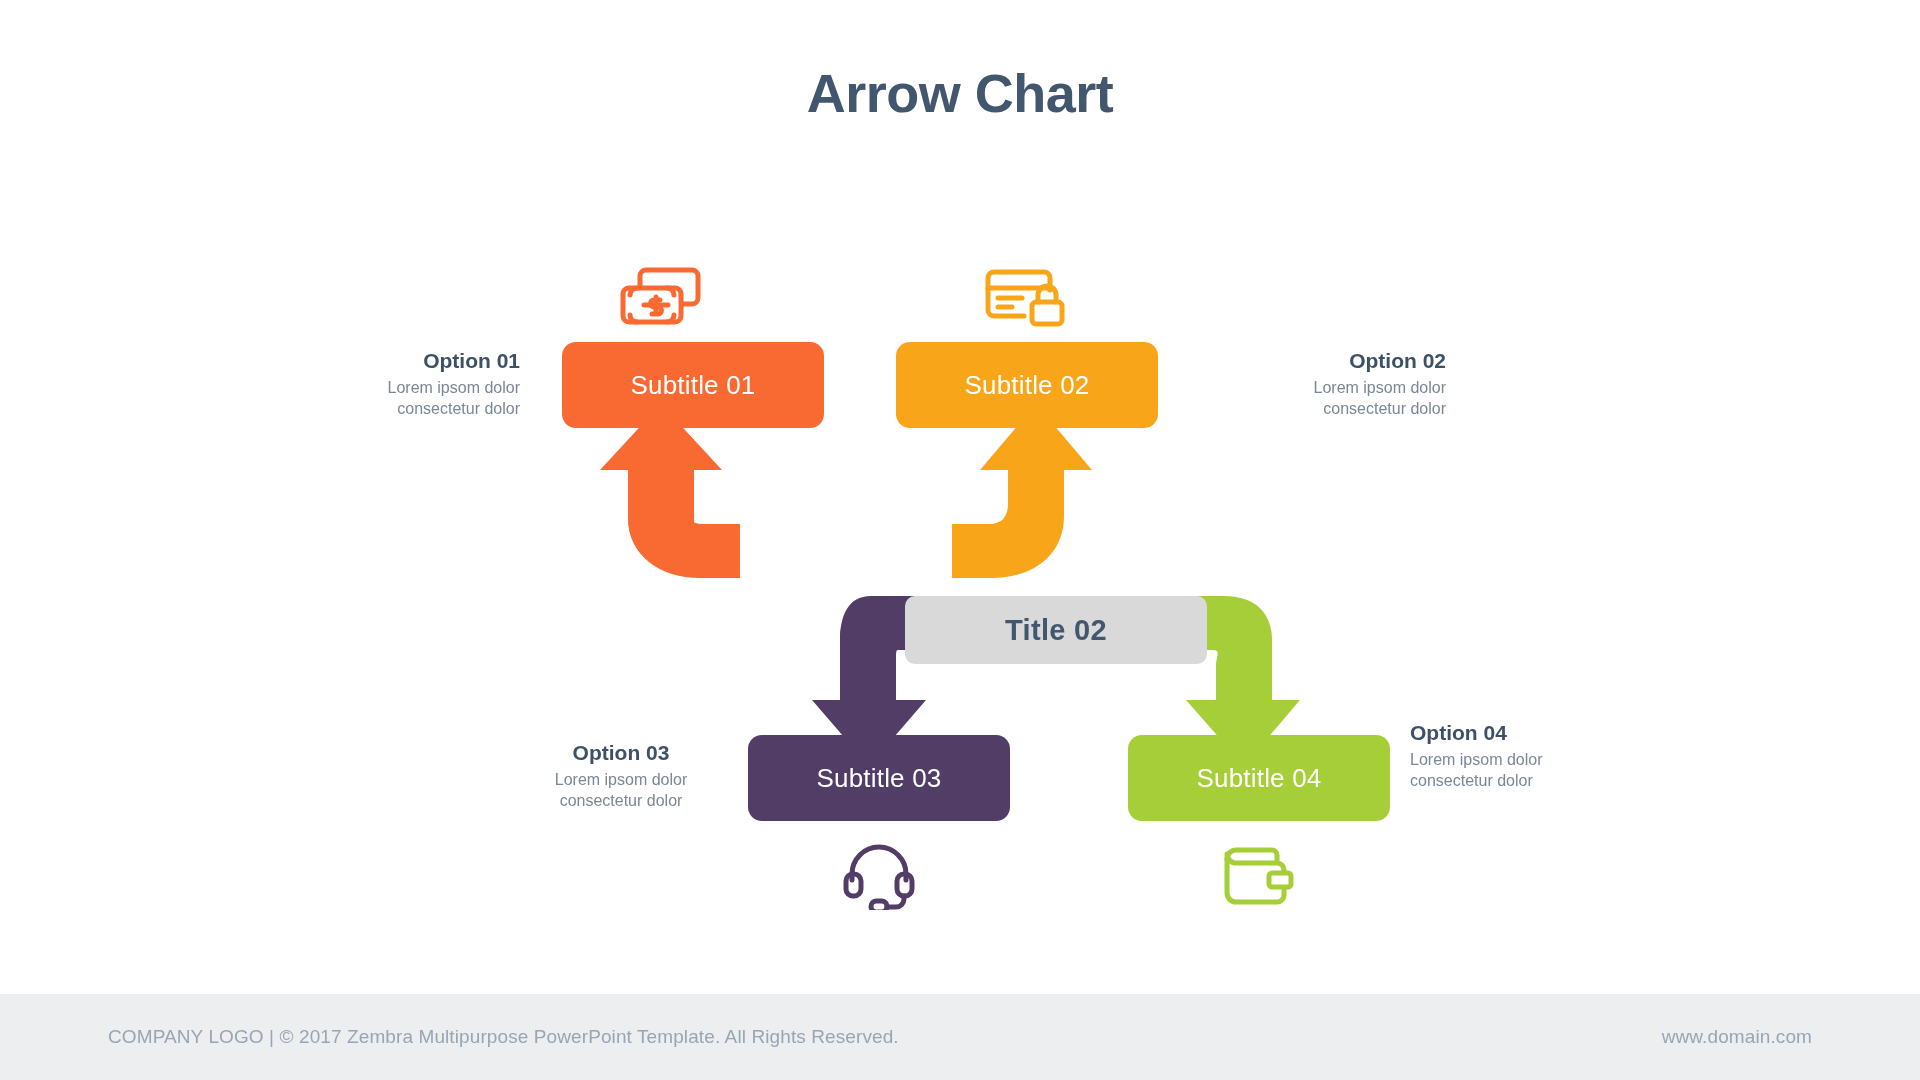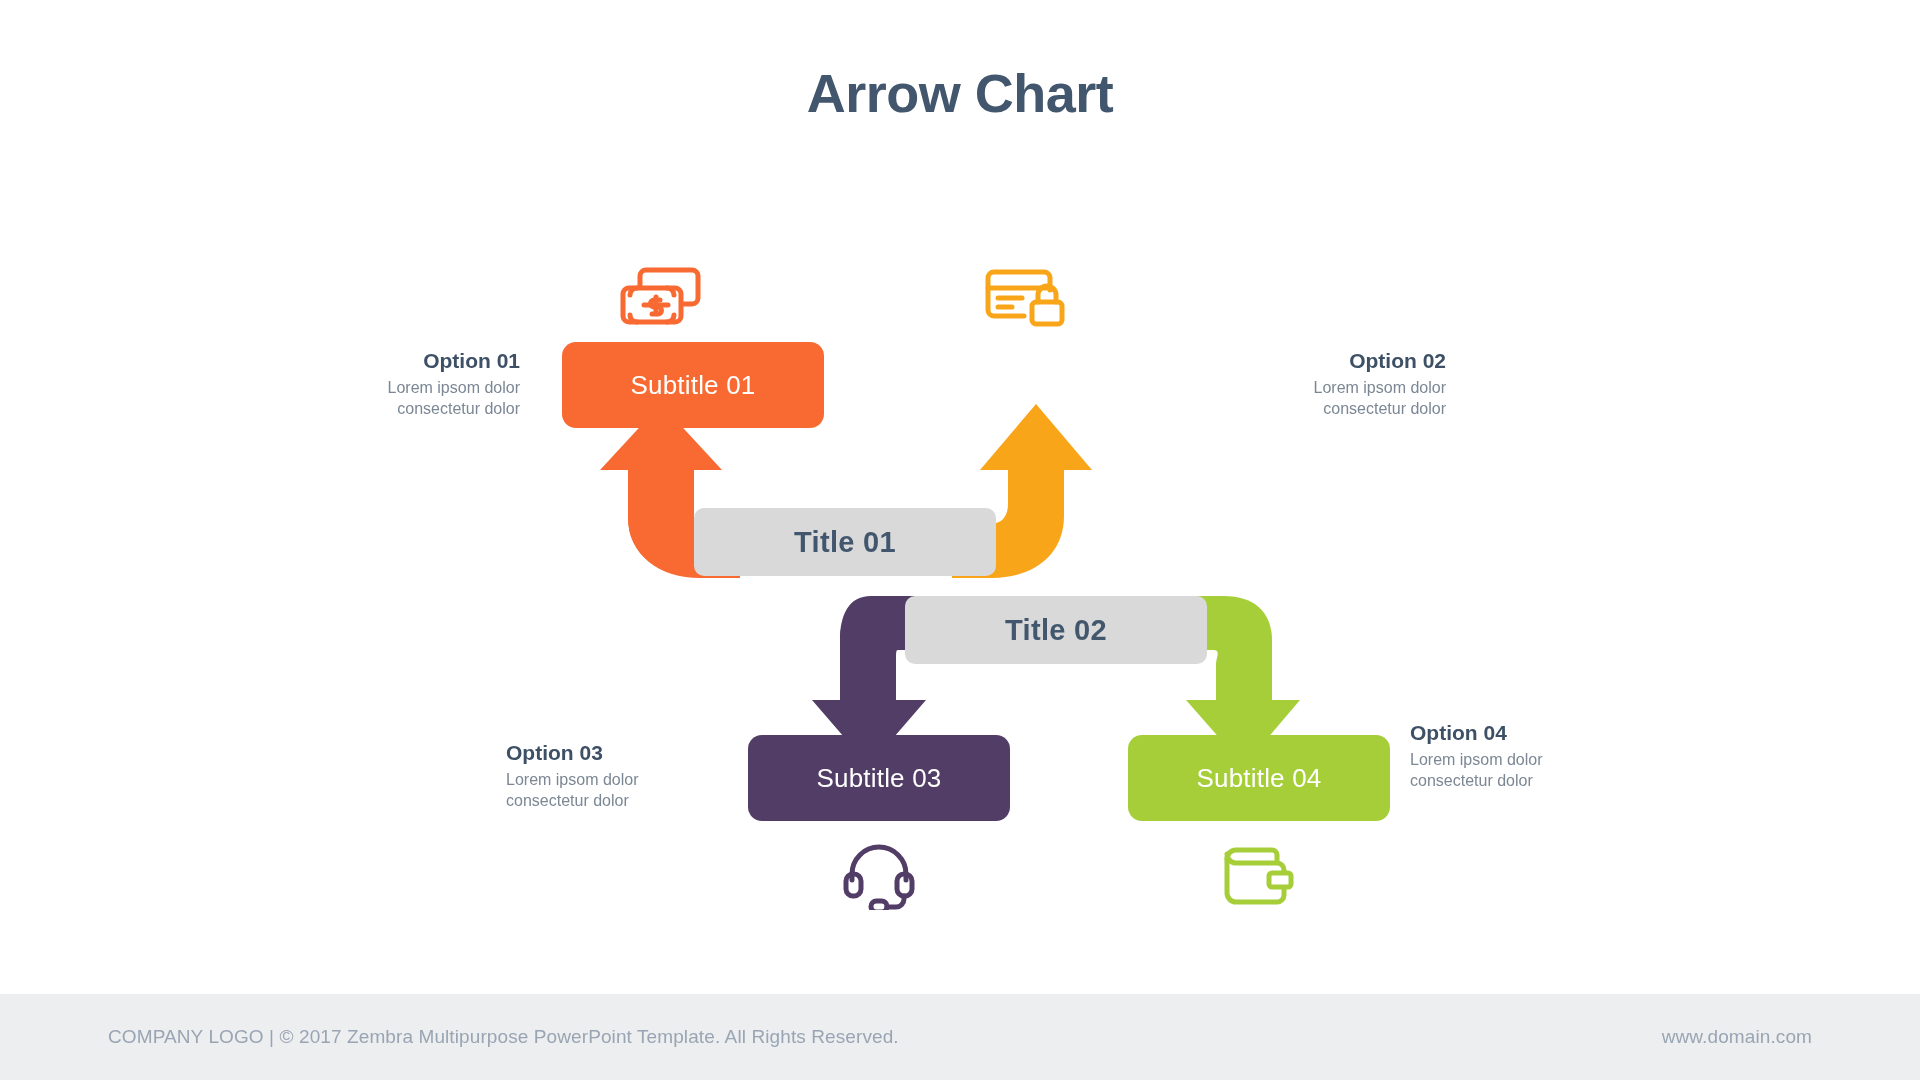--- a/index.html
+++ b/index.html
@@ -47,21 +47,21 @@
   .opt .opt-title {
     font-size:21px; font-weight:bold; color:#3d5066;
     line-height:1.25; margin-bottom:4px;
   }
   .opt .opt-body {
     font-size:16px; font-weight:normal; color:#7b8794;
     line-height:1.3;
   }
   #opt-01 { left:290px;  top:348px; text-align:right; }
   #opt-02 { left:1176px; top:348px; text-align:right;margin-left:40px; }
-  #opt-03 { left:506px;  top:740px; text-align:left; }
+  #opt-03 { left:506px;  top:740px; text-align:center; }
   #opt-04 { left:1410px; top:720px; text-align:left; }
 
   
   .icon-slot { position:absolute; width:96px; height:70px;
                display:flex; align-items:center; justify-content:center; }
   #icon-01 { left:613px;  top:262px; }
   #icon-02 { left:979px;  top:262px; }
   #icon-03 { left:831px;  top:842px; }
   #icon-04 { left:1211px; top:842px; }
 
@@ -167,21 +167,20 @@
                L 1160 596
                L 1160 650
                L 1212 650
                C 1222 650 1216 656 1216 666
                L 1216 702
                L 1272 702
                Z"></path>
       <path fill="#a6ce39" d="M 1216 700 L 1186 700 L 1244 766 L 1300 700 L 1272 700 Z"></path>
     </svg>
 
-    <div class="band" id="band-01">Title 01</div>
     <div class="band" id="band-02">Title 02</div>
 
     <div class="icon-slot" id="icon-01">
       <svg width="86" height="62" viewBox="0 0 86 62" fill="none" stroke="#f96a33" stroke-width="5" stroke-linecap="round" stroke-linejoin="round">
         <rect x="22" y="4" width="58" height="34" rx="6"></rect>
         <rect x="5" y="22" width="58" height="34" rx="6" fill="#ffffff"></rect>
         <path d="M12 29 a7 7 0 0 1 7 -7"></path>
         <path d="M56 29 a7 7 0 0 0 -7 -7"></path>
         <path d="M12 49 a7 7 0 0 0 7 7"></path>
         <path d="M56 49 a7 7 0 0 1 -7 7"></path>
@@ -216,20 +215,21 @@
     <div class="icon-slot" id="icon-04">
       <svg width="72" height="62" viewBox="0 0 72 62" fill="none" stroke="#a6ce39" stroke-width="5" stroke-linecap="round" stroke-linejoin="round">
         <path d="M4 13 a9 9 0 0 1 9 -9 h36 a5 5 0 0 1 5 5 v5"></path>
         <path d="M4 13 v34 a9 9 0 0 0 9 9 h41 a7 7 0 0 0 7 -7 v-6"></path>
         <path d="M61 32 v-8 a7 7 0 0 0 -7 -7 H13 a9 9 0 0 1 -9 -9"></path>
         <rect x="46" y="27" width="22" height="14" rx="3" fill="#ffffff"></rect>
       </svg>
     </div>
 
     <div class="pill" id="pill-01">Subtitle 01</div>
+    <div class="pill" id="pill-02">Subtitle 02</div>
     <div class="pill" id="pill-03">Subtitle 03</div>
     <div class="pill" id="pill-04">Subtitle 04</div>
 
     <div class="opt" id="opt-01">
       <div class="opt-title">Option 01</div>
       <div class="opt-body">Lorem ipsom dolor</div>
       <div class="opt-body">consectetur dolor</div>
     </div>
 
     <div class="opt" id="opt-02">

